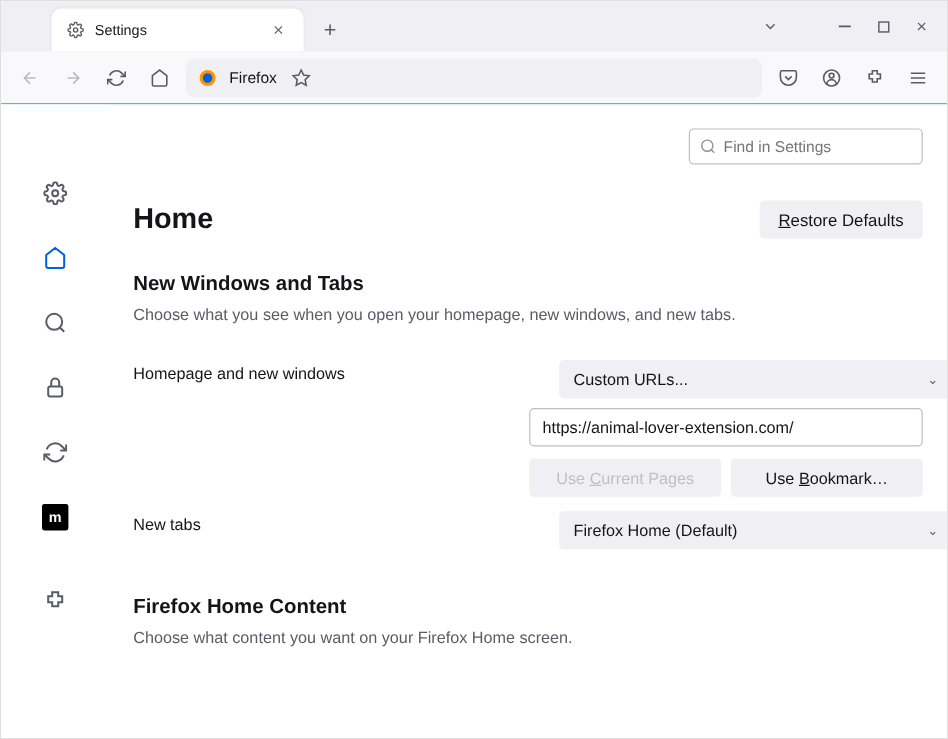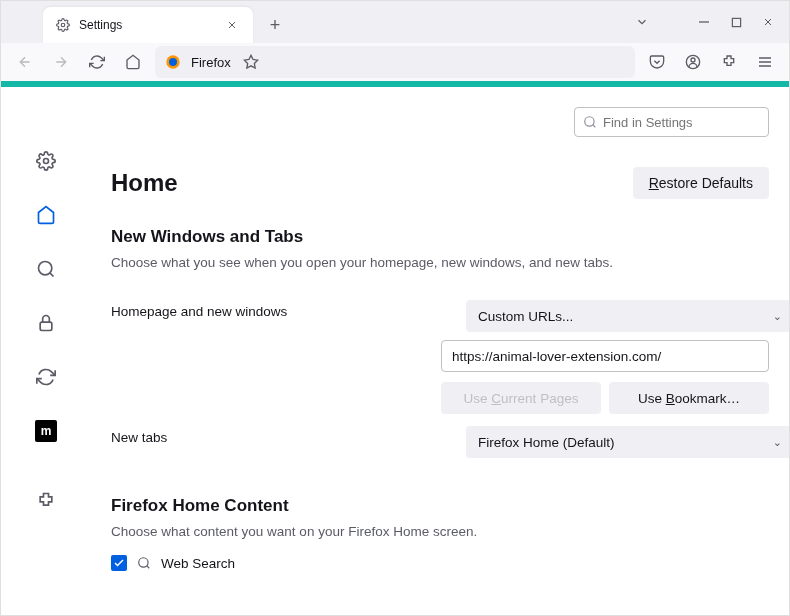--- a/index.html
+++ b/index.html
@@ -11,21 +11,21 @@
     .tab { height: 36px; background: #fff; border-radius: 8px 8px 0 0; padding: 0 12px; display: flex; align-items: center; gap: 8px; width: 210px; position: relative; margin-bottom: 0; box-shadow: 0 -1px 3px rgba(0,0,0,0.05); }
     .tab .icon { width: 16px; height: 16px; color: #5b5b66; display: flex; align-items: center; justify-content: center; }
     .tab .label { font-size: 12px; color: #15141a; flex: 1; }
     .tab .close { width: 18px; height: 18px; display: flex; align-items: center; justify-content: center; color: #5b5b66; cursor: pointer; border-radius: 3px; }
     .newtab { width: 28px; height: 28px; display: flex; align-items: center; justify-content: center; margin-left: 8px; margin-bottom: 4px; color: #5b5b66; cursor: pointer; border-radius: 4px; font-size: 18px; }
     .wincontrols { position: absolute; right: 6px; top: 0; height: 42px; display: flex; align-items: center; gap: 2px; }
     .wincontrols .ctrl { width: 30px; height: 28px; display: flex; align-items: center; justify-content: center; color: #5b5b66; cursor: pointer; }
     .wincontrols .chev { margin-right: 30px; }
     
     
-    .toolbar { height: 44px; background: #f9f9fb; border-bottom: 6px solid #14b8a6; display: flex; align-items: center; padding: 0 10px; gap: 8px; }
+    .toolbar { height: 44px; background: #f9f9fb; border-bottom: 1px solid #14b8a6; display: flex; align-items: center; padding: 0 10px; gap: 8px; }
     .toolbar .btn { width: 28px; height: 28px; display: flex; align-items: center; justify-content: center; color: #5b5b66; cursor: pointer; border-radius: 4px; }
     .toolbar .btn.disabled { color: #bababd; }
     .urlbar { flex: 1; height: 32px; background: #f0f0f4; border-radius: 6px; display: flex; align-items: center; padding: 0 10px; gap: 10px; }
     .urlbar .fxlogo { width: 16px; height: 16px; }
     .urlbar .proto { font-size: 13px; color: #15141a; }
     .urlbar .path { font-size: 13px; color: #5b5b66; flex: 1; }
     .urlbar .star { width: 20px; height: 20px; color: #5b5b66; cursor: pointer; display: flex; align-items: center; justify-content: center; }
     .rightbtns { display: flex; gap: 8px; }
     
     
@@ -262,30 +262,16 @@
           <div class="select">
             <span>Firefox Home (Default)</span>
             <span class="chev">⌄</span>
           </div>
         </div>
       </div>
 
       <div class="section2">
         <h2>Firefox Home Content</h2>
         <p class="desc" style="margin-bottom:12px">Choose what content you want on your Firefox Home screen.</p>
-        <div class="checkbox-row">
-          <div class="checkbox">
-            <svg width="12" height="12" viewBox="0 0 24 24" fill="none" stroke="currentColor" stroke-width="3">
-                <polyline points="20 6 9 17 4 12"></polyline>
-              </svg>
-          </div>
-          <span class="icon">
-            <svg width="14" height="14" viewBox="0 0 24 24" fill="none" stroke="currentColor" stroke-width="2">
-                <circle cx="11" cy="11" r="8"></circle>
-                <path d="M21 21l-4.35-4.35"></path>
-              </svg>
-          </span>
-          <span class="lbl">Web Search</span>
-        </div>
       </div>
     </div>
   </div>
 </div>
 
 </body></html>

